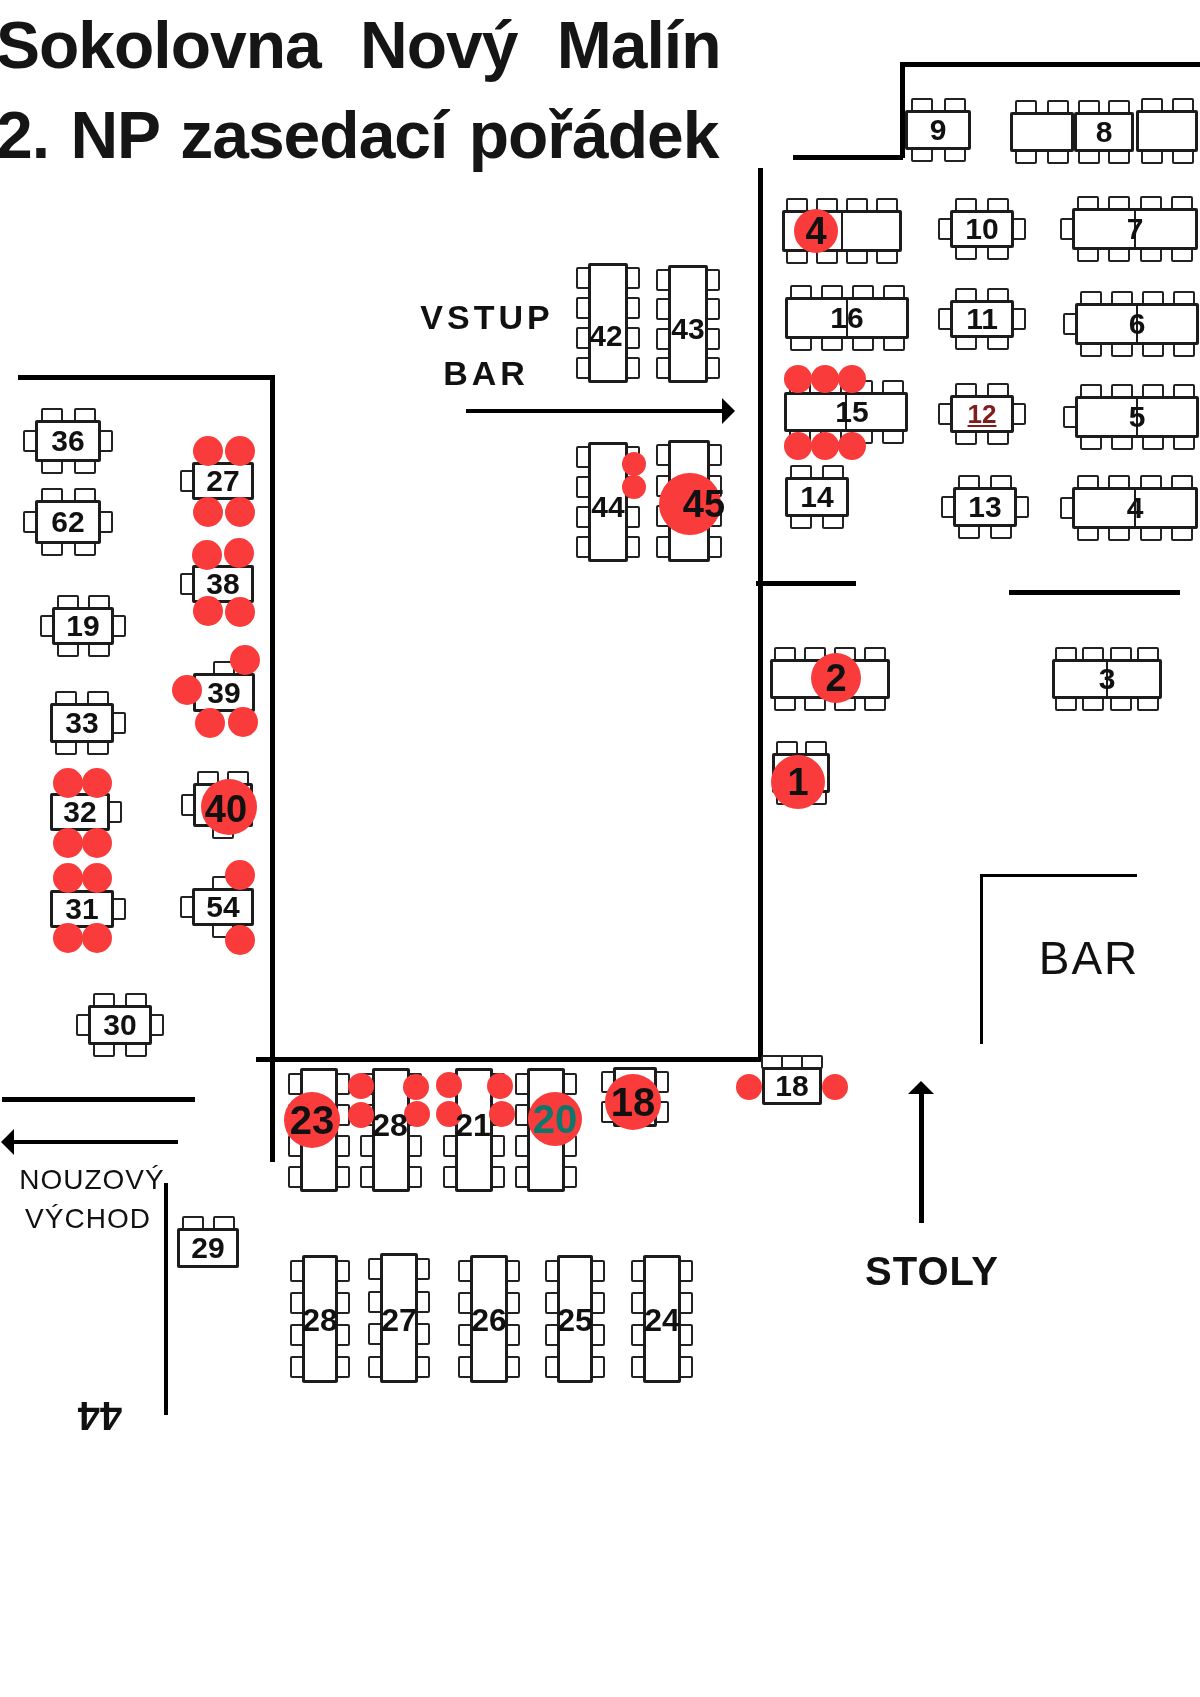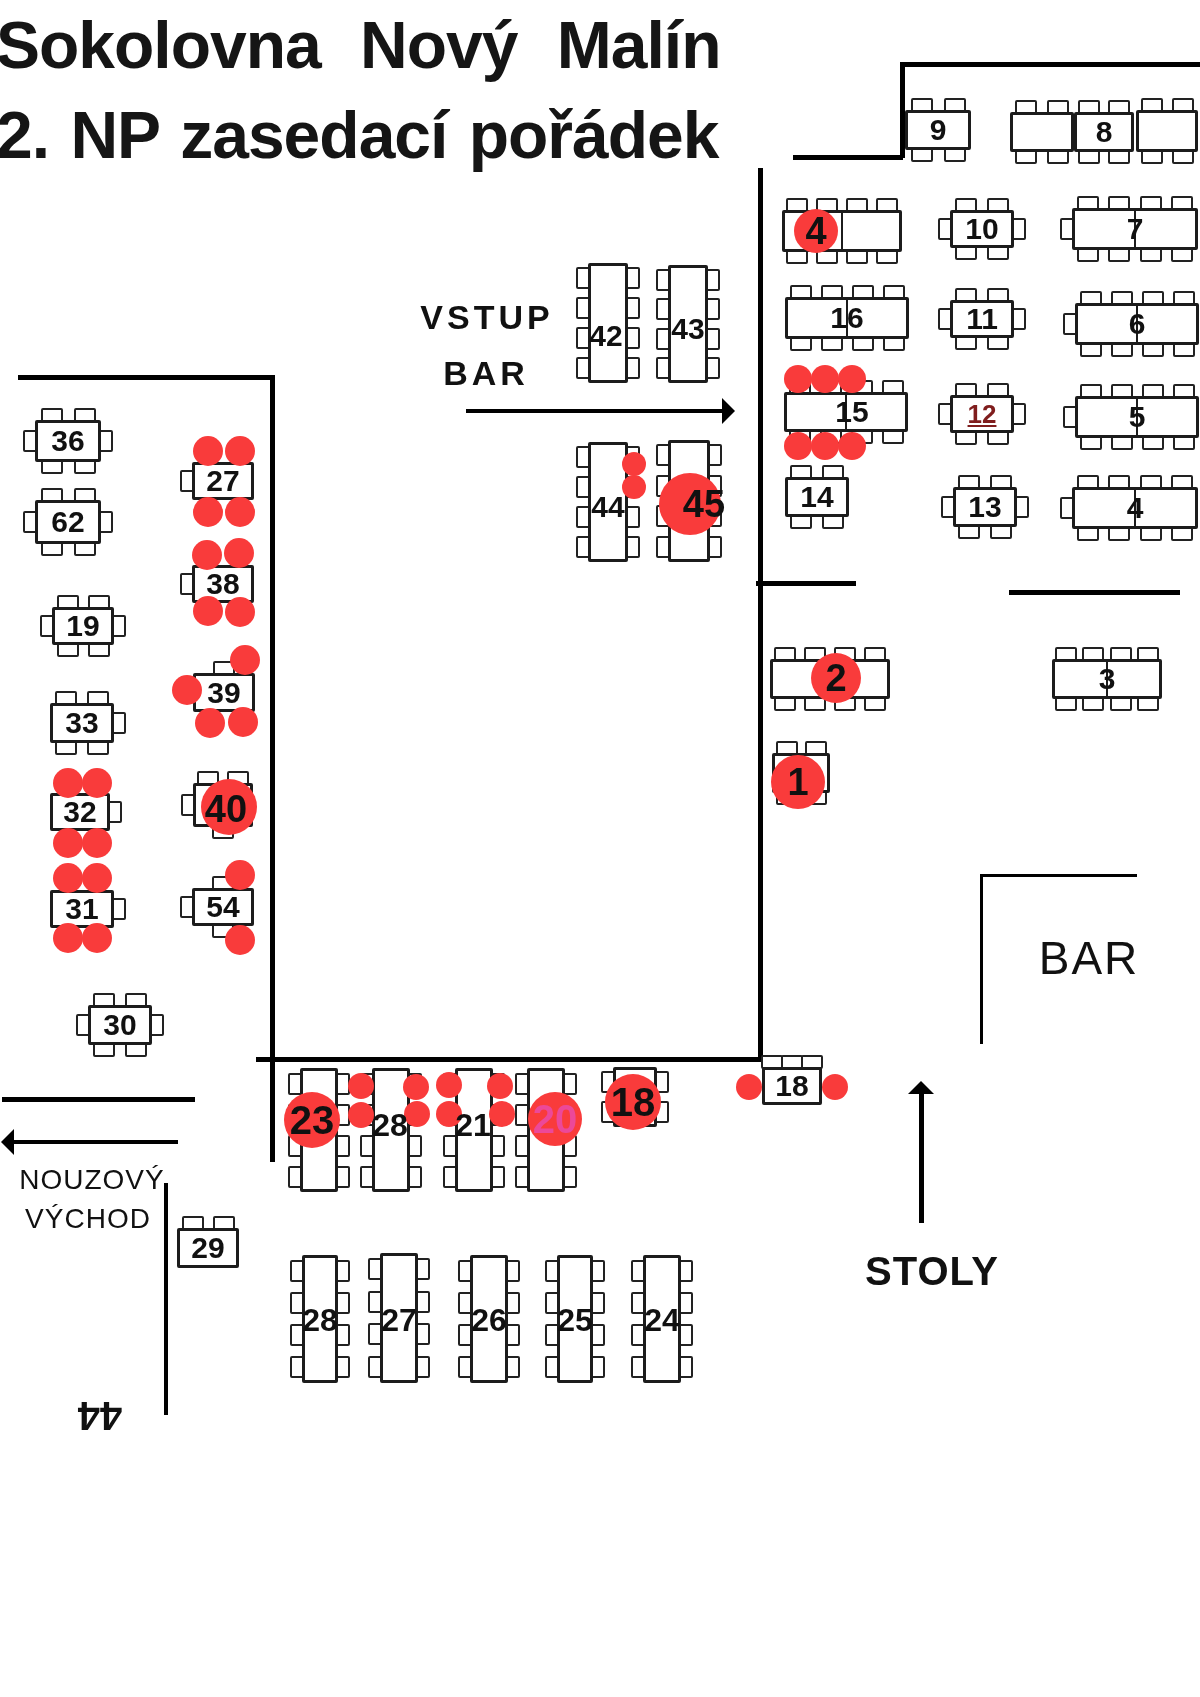--- a/index.html
+++ b/index.html
@@ -415,21 +415,21 @@
       <div class="chair" style="left: 515px; top: 1072.5px; width: 14px; height: 22px;"></div>
       <div class="chair" style="left: 515px; top: 1103.5px; width: 14px; height: 22px;"></div>
       <div class="chair" style="left: 515px; top: 1134.5px; width: 14px; height: 22px;"></div>
       <div class="chair" style="left: 515px; top: 1165.5px; width: 14px; height: 22px;"></div>
       <div class="chair" style="left: 563px; top: 1072.5px; width: 14px; height: 22px;"></div>
       <div class="chair" style="left: 563px; top: 1103.5px; width: 14px; height: 22px;"></div>
       <div class="chair" style="left: 563px; top: 1134.5px; width: 14px; height: 22px;"></div>
       <div class="chair" style="left: 563px; top: 1165.5px; width: 14px; height: 22px;"></div>
       <div class="table-body" style="left: 527px; top: 1068px; width: 38px; height: 124px; background: rgb(255, 255, 255); border-color: rgb(28, 28, 28);"></div>
       <div class="person-dot" style="left: 528px; top: 1092px; width: 54px; height: 54px; background: rgb(249, 59, 59);"></div>
-      <div class="table-label" style="left: 555px; top: 1119px; font-size: 40px; color: #ec4899;">20</div>
+      <div class="table-label" style="left: 555px; top: 1119px; font-size: 40px; color: #0f766e;">20</div>
       <div class="chair" style="left: 601px; top: 1071px; width: 14px; height: 22px;"></div>
       <div class="chair" style="left: 601px; top: 1101px; width: 14px; height: 22px;"></div>
       <div class="chair" style="left: 655px; top: 1071px; width: 14px; height: 22px;"></div>
       <div class="chair" style="left: 655px; top: 1101px; width: 14px; height: 22px;"></div>
       <div class="table-body" style="left: 613px; top: 1067px; width: 44px; height: 60px; background: rgb(255, 255, 255); border-color: rgb(28, 28, 28);"></div>
       <div class="person-dot" style="left: 605px; top: 1074px; width: 56px; height: 56px; background: rgb(249, 59, 59);"></div>
       <div class="table-label" style="left: 633px; top: 1102px; font-size: 40px; color: rgb(17, 17, 17);">18</div>
       <div class="chair" style="left: 761px; top: 1055px; width: 22px; height: 14px;"></div>
       <div class="chair" style="left: 781px; top: 1055px; width: 22px; height: 14px;"></div>
       <div class="chair" style="left: 801px; top: 1055px; width: 22px; height: 14px;"></div>

